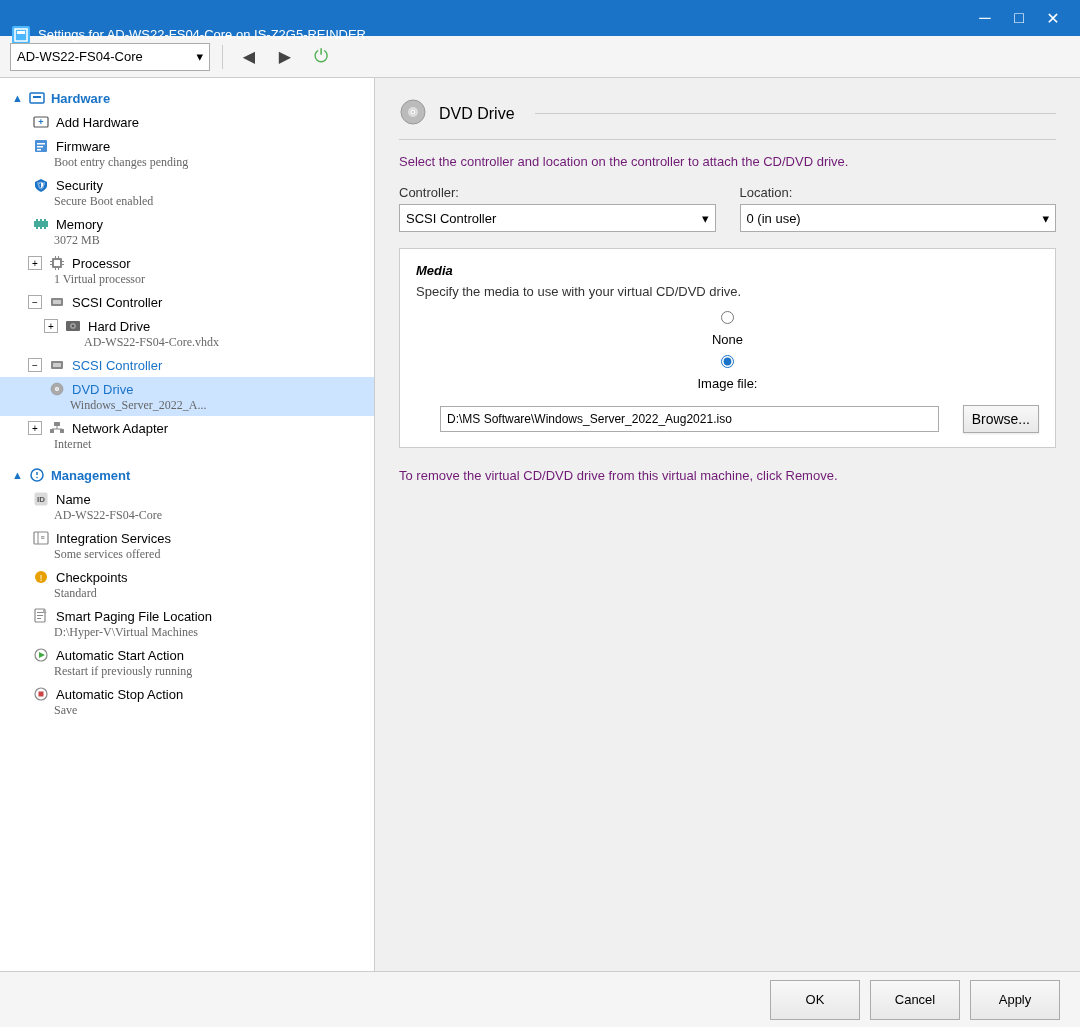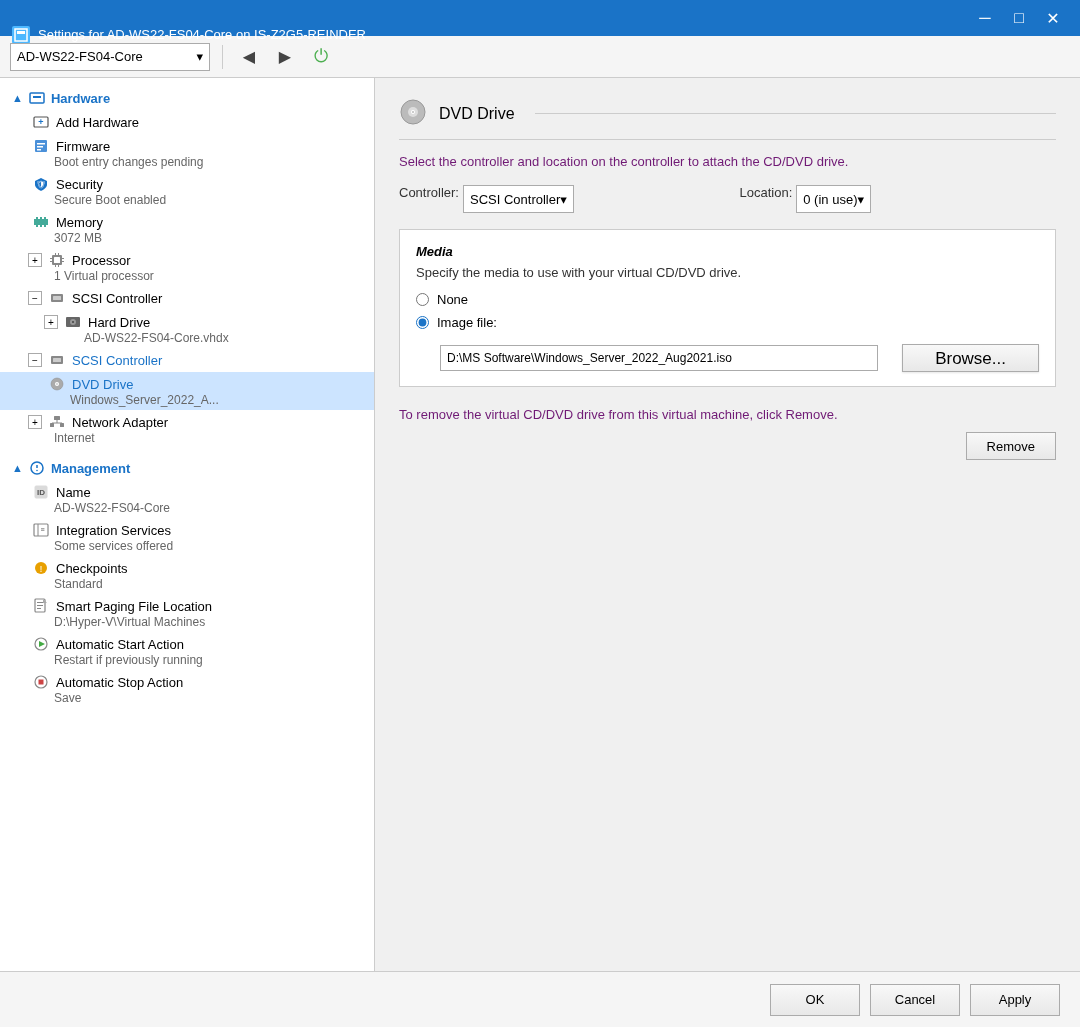--- a/index.html
+++ b/index.html
@@ -93,20 +93,21 @@
       gap: 6px;
     }
     .sidebar-item-label {
       font-size: 13px;
       color: #000;
     }
     .sidebar-item-sub {
       font-size: 12px;
       color: #666;
       margin-left: 22px;
+      font-family: Liberation Serif, serif;
     }
     .sidebar-item-icon {
       width: 18px; height: 18px;
       flex-shrink: 0;
       display: flex; align-items: center; justify-content: center;
     }
     .expand-btn {
       display: flex; align-items: center; justify-content: center;
       width: 14px; height: 14px;
       border: 1px solid #aaa;
@@ -131,58 +132,58 @@
       gap: 12px;
       margin-bottom: 14px;
       padding-bottom: 10px;
       border-bottom: 1px solid #ccc;
     }
     .panel-title { font-size: 16px; font-weight: normal; }
 
     .description-text { margin-bottom: 16px; font-size: 13px; color: #701a75; }
 
     .form-row { display: flex; gap: 24px; margin-bottom: 12px; }
-    .form-group { display: flex; flex-direction: row; gap: 4px; flex: 1; }
+    .form-group { display: flex; flex-direction: column; gap: 4px; flex: 1; }
     .form-label { font-size: 13px; color: #333; }
     .form-select {
       height: 28px;
       border: 1px solid #ababab;
       background: white;
       padding: 2px 6px;
       font-size: 13px;
       display: flex;
       align-items: center;
       justify-content: space-between;
       cursor: pointer;
     }
 
     .media-section { margin-top: 16px; }
     .media-title { font-size: 13px; font-weight: 600; margin-bottom: 6px; font-style: italic; }
     .media-desc { font-size: 13px; color: #333; margin-bottom: 12px; }
 
     .radio-group { display: flex; flex-direction: column; gap: 8px; }
-    .radio-row { display: flex; align-items: center; gap: 8px; }
+    .radio-row { display: flex; align-items: center; gap: 8px; flex-direction: column; }
     .radio-row input[type=radio] { accent-color: #1a73c7; }
     .radio-label { font-size: 13px; }
 
     .file-input-row { display: flex; align-items: center; gap: 24px; margin-top: 6px; margin-left: 24px; }
     .file-path-input {
       flex: 1;
       height: 26px;
       border: 1px solid #ababab;
       background: white;
       padding: 2px 6px;
       font-size: 12px;
     }
 
     .browse-btn {
-      padding: 4px 32px;
+      padding: 4px 8px;
       border: 1px solid #ababab;
       background: linear-gradient(to bottom, #f8f8f8, #e8e8e8);
-      font-size: 17px;
+      font-size: 14px;
       cursor: pointer;
       height: 28px;
       box-shadow: 0 1px 2px rgba(0,0,0,0.1);
     }
 
     .remove-text { font-size: 13px; color: #701a75; margin-top: 20px; margin-bottom: 10px; }
     .remove-btn {
       padding: 4px 20px;
       border: 1px solid #ababab;
       background: linear-gradient(to bottom, #f8f8f8, #e8e8e8);
@@ -198,21 +199,21 @@
       background: #f5f5f5;
       border-top: 1px solid #ccc;
       display: flex;
       align-items: center;
       justify-content: flex-end;
       padding: 0 20px;
       gap: 10px;
     }
     .bottom-btn {
       width: 90px;
-      height: 32px;
+      height: 40px;
       border: 1px solid #ababab;
       background: linear-gradient(to bottom, #f8f8f8, #e8e8e8);
       font-size: 13px;
       cursor: pointer;
     }
     .bottom-btn.apply {
       background: linear-gradient(to bottom, #f8f8f8, #e8e8e8);
     }
 
     
@@ -561,23 +562,20 @@
           </div>
           <div class="file-input-row">
             <input type="text" class="file-path-input" value="D:\MS Software\Windows_Server_2022_Aug2021.iso" style="">
             <button class="browse-btn">Browse...</button>
           </div>
         </div>
       </div>
     </div>
 
     <p class="remove-text" style="margin-top:20px;">To remove the virtual CD/DVD drive from this virtual machine, click Remove.</p>
-    <div style="display:flex; justify-content:flex-end; margin-top:8px;">
-      <button class="remove-btn">Remove</button>
-    </div>
 
   </div>
 
 </div>
 
 <div class="bottom-bar">
   <button class="bottom-btn">OK</button>
   <button class="bottom-btn">Cancel</button>
   <button class="bottom-btn apply">Apply</button>
 </div>

